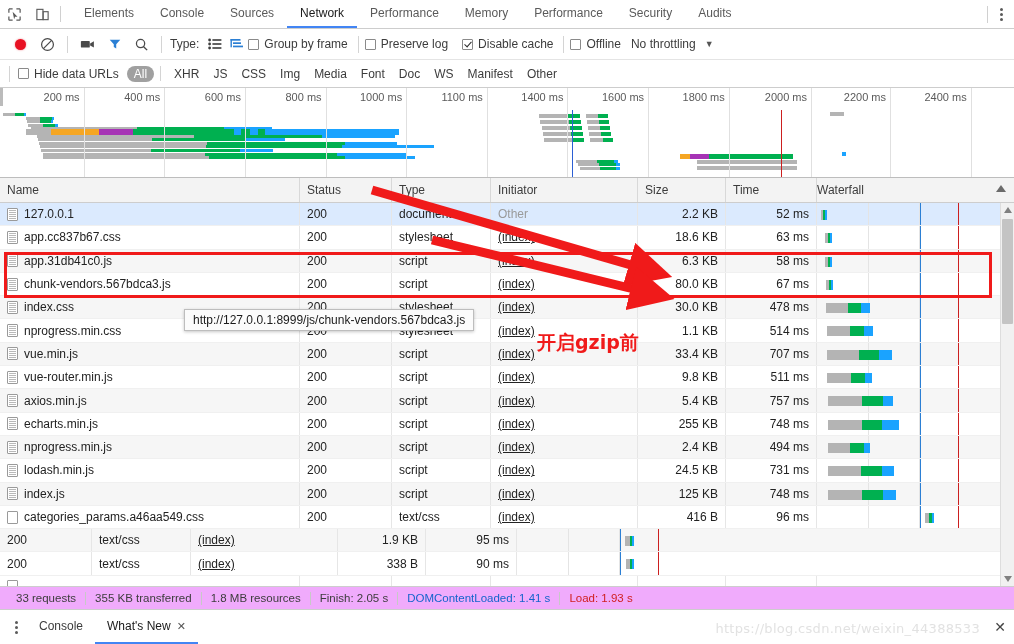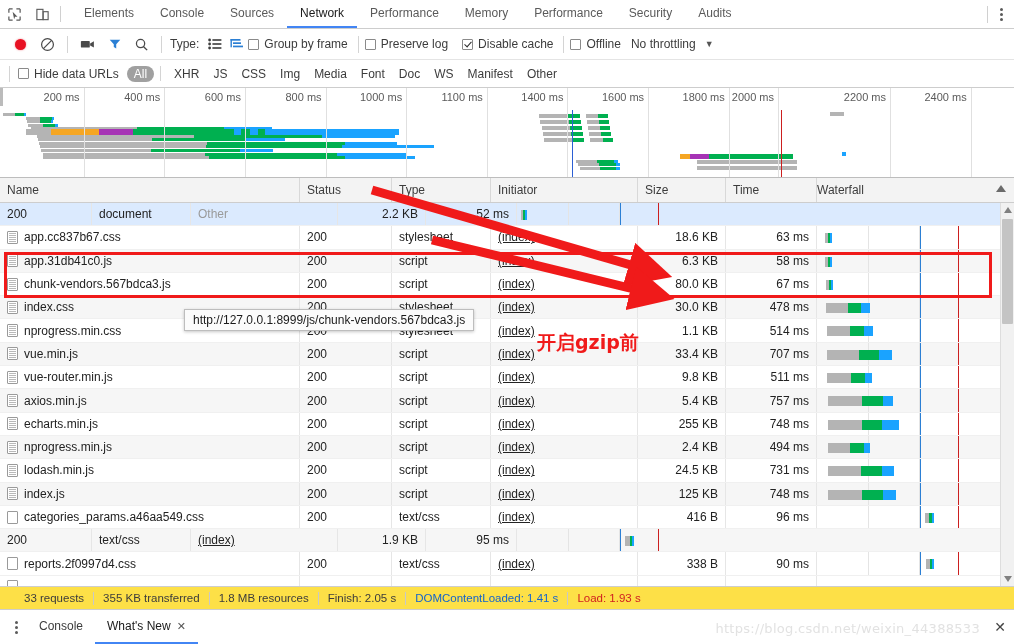--- a/index.html
+++ b/index.html
@@ -165,22 +165,22 @@
   }
   .sb-up { top: 0; } .sb-down { bottom: 0; }
   .sb-tri-up { width:0;height:0;border-left:4px solid transparent;border-right:4px solid transparent;border-bottom:6px solid #808080; }
   .sb-tri-dn { width:0;height:0;border-left:4px solid transparent;border-right:4px solid transparent;border-top:6px solid #808080; }
   .sb-thumb { position: absolute; left: 1px; width: 11px; top: 16px; height: 105px;
               background: #c4c4c4; border-radius: 1px; cursor: pointer; }
 
   
   .summary {
     position: absolute; top: 586px; left: 0; width: 1014px; height: 24px;
-    background: #fde047; border-top: 1px solid #cdcdcd; border-bottom: 1px solid #cdcdcd;
-    display: flex; align-items: center; font-size: 11.5px; color: #3c3c3c; padding-left: 24px;
+    background: #f0abfc; border-top: 1px solid #cdcdcd; border-bottom: 1px solid #cdcdcd;
+    display: flex; align-items: center; font-size: 11.5px; color: #3c3c3c; padding-left: 16px;
   }
   .sm-item { padding: 0 9px; white-space: nowrap; }
   .sm-item:first-child { padding-left: 0; }
   .sm-sep { width: 1px; height: 13px; background: #c8c8c8; }
   .sm-blue { color: #1464cc; }
   .sm-red  { color: #d02020; }
 
   
   .drawer {
     position: absolute; top: 610px; left: 0; width: 1014px; height: 34px;
@@ -464,21 +464,21 @@
       </div>
       <div class="ov-tick" style="left: 567.48px;">
         <span>1400 ms</span>
       </div>
       <div class="ov-tick" style="left: 648.12px;">
         <span>1600 ms</span>
       </div>
       <div class="ov-tick" style="left: 728.76px;">
         <span>1800 ms</span>
       </div>
-      <div class="ov-tick" style="left: 778px; text-align: right;">
+      <div class="ov-tick" style="left: 811px; text-align: right;">
         <span>2000 ms</span>
       </div>
       <div class="ov-tick" style="left: 890.04px;">
         <span>2200 ms</span>
       </div>
       <div class="ov-tick" style="left: 970.68px;">
         <span>2400 ms</span>
       </div>
       <div class="ov-line" style="left: 571.512px; background: rgb(43, 95, 212);"></div>
       <div class="ov-line" style="left: 781.176px; background: rgb(204, 31, 31);"></div>
@@ -492,20 +492,24 @@
     <div class="th c-size" style="justify-content:flex-start">Size</div>
     <div class="th c-time" style="justify-content:flex-start">Time</div>
     <div class="th c-wf wf" style="width:197px;border-right:none">
       <span>Waterfall</span>
       <span class="sortarrow"></span>
     </div>
   </div>
 
   <div class="tbody" id="tbody">
       <div class="row selected">
+        <div class="cell c-name">
+          <span class="fileicon doc"></span>
+          <span>127.0.0.1</span>
+        </div>
         <div class="cell c-status">
           <span>200</span>
         </div>
         <div class="cell c-type">
           <span>document</span>
         </div>
         <div class="cell c-init">
           <span class="init-other">Other</span>
         </div>
         <div class="cell c-size">
@@ -979,24 +983,20 @@
           <div class="wf-blue" style="left: 103.212px;"></div>
           <div class="wf-red" style="left: 141.276px;"></div>
           <div class="wfbar" style="left: 108.31px;">
             <div class="wfseg" style="left: 0px; width: 4.31148px; background: rgb(180, 180, 180);"></div>
             <div class="wfseg" style="left: 4.31148px; width: 2.64252px; background: rgb(0, 176, 80);"></div>
             <div class="wfseg" style="left: 6.954px; width: 2px; background: rgb(26, 163, 255);"></div>
           </div>
         </div>
       </div>
       <div class="row even">
-        <div class="cell c-name">
-          <span class="fileicon blank"></span>
-          <span>reports.2f0997d4.css</span>
-        </div>
         <div class="cell c-status">
           <span>200</span>
         </div>
         <div class="cell c-type">
           <span>text/css</span>
         </div>
         <div class="cell c-init">
           <span class="init-link">(index)</span>
         </div>
         <div class="cell c-size">

